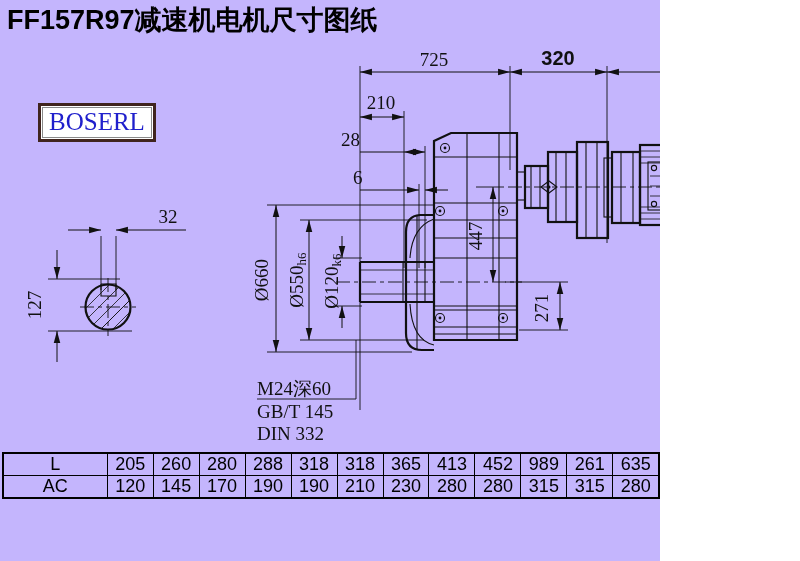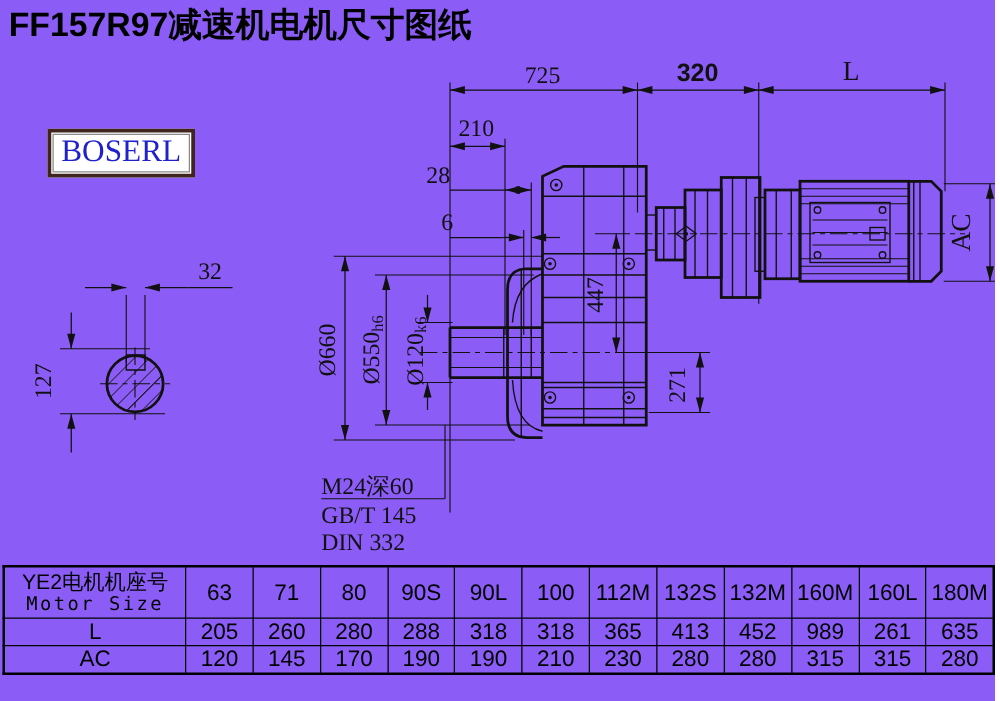--- a/index.html
+++ b/index.html
@@ -1,16 +1,16 @@
 <!DOCTYPE html>
 <html><head>
 <meta charset="utf-8">
 <style>
   html,body{margin:0;padding:0;background:#fff;}
-  #page{position:relative;width:796px;height:561px;background:#8b5cf6;overflow:hidden;
+  #page{position:relative;width:660px;height:561px;background:#c4b5fd;overflow:hidden;
         font-family:"Liberation Sans",sans-serif;color:#000;}
   #title{position:absolute;left:7px;top:2px;font-size:27px;font-weight:bold;
          letter-spacing:0px;white-space:nowrap;z-index:5;}
   #logo{position:absolute;left:38px;top:103px;border:3px solid #40241e;background:#fff;
         padding:0;z-index:5;}
   #logo .inner{border:1px solid #8a8a8a;margin:1px;padding:0px 6px 2px 6px;
         font-family:"Liberation Serif",serif;font-size:25px;color:#2020cc;line-height:27px;}
   svg{position:absolute;left:0;top:0;z-index:1;}
   svg text{fill:#111;}
   .ds{font-family:"Liberation Serif",serif;font-size:19px;}
@@ -253,38 +253,20 @@
         <col style="width:54px">
           <col style="width:54px">
           <col style="width:54px">
           <col style="width:54px">
         <col style="width:54px">
           <col style="width:54px">
           <col style="width:54px">
           <col style="width:54px">
       </colgroup>
       <tbody>
-          <tr class="hdr">
-        <td>
-          <div class="hcn">YE2电机机座号</div>
-          <div class="hen">Motor Size</div>
-        </td>
-        <td>63</td>
-        <td>71</td>
-        <td>80</td>
-        <td>90S</td>
-        <td>90L</td>
-        <td>100</td>
-        <td>112M</td>
-        <td>132S</td>
-        <td>132M</td>
-        <td>160M</td>
-        <td>160L</td>
-        <td>180M</td>
-      </tr>
       <tr class="row">
         <td>L</td>
         <td>205</td>
         <td>260</td>
         <td>280</td>
         <td>288</td>
         <td>318</td>
         <td>318</td>
         <td>365</td>
         <td>413</td>

